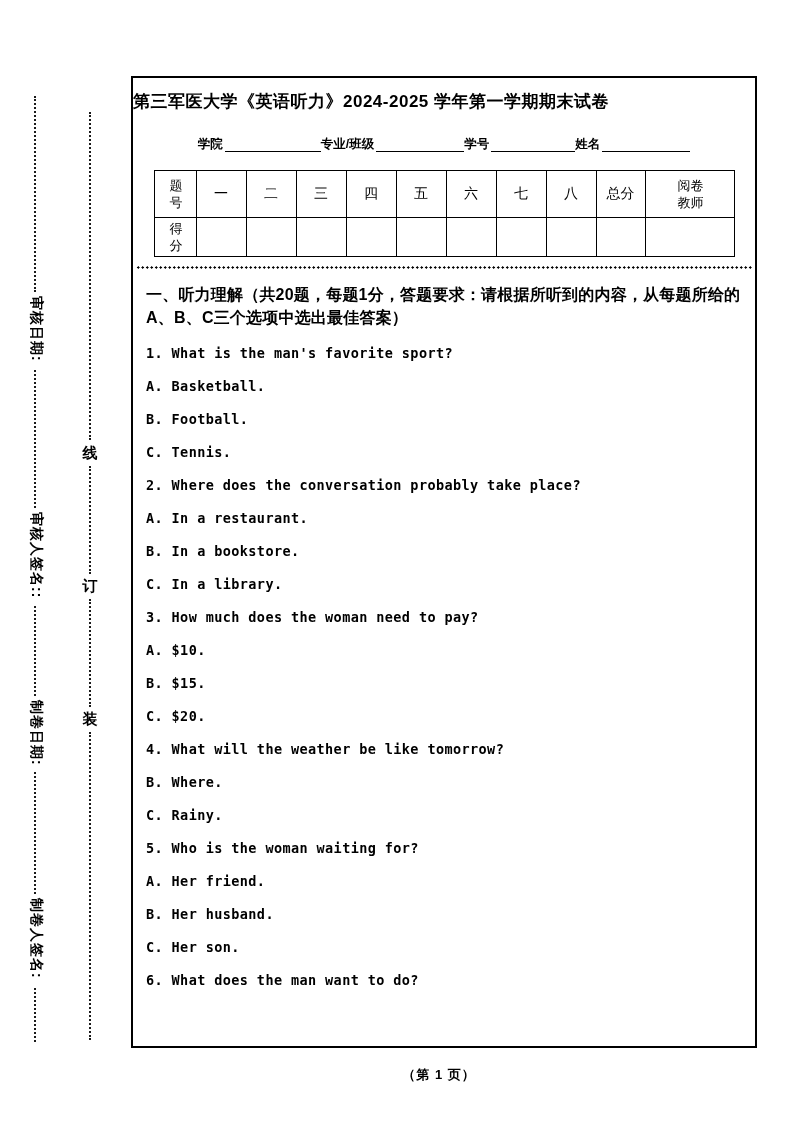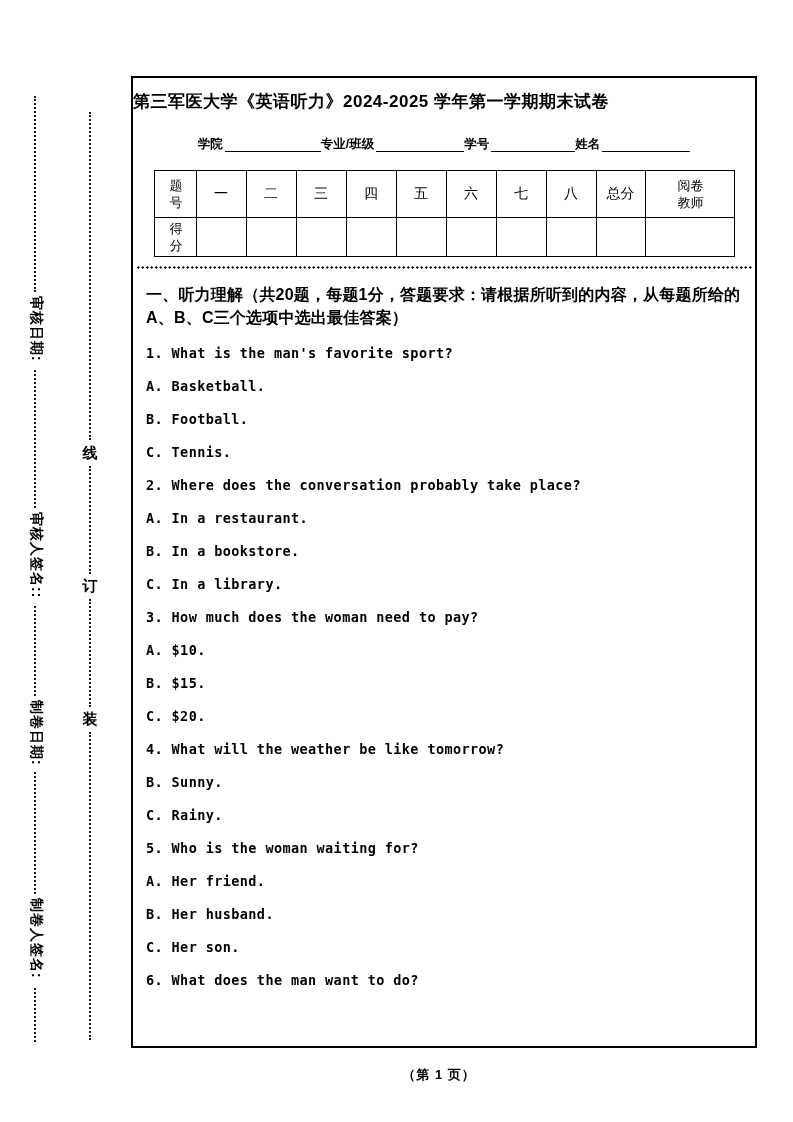--- a/index.html
+++ b/index.html
@@ -177,21 +177,21 @@
       <div class="qline">C. Tennis.</div>
       <div class="qline">2. Where does the conversation probably take place?</div>
       <div class="qline">A. In a restaurant.</div>
       <div class="qline">B. In a bookstore.</div>
       <div class="qline">C. In a library.</div>
       <div class="qline">3. How much does the woman need to pay?</div>
       <div class="qline">A. $10.</div>
       <div class="qline">B. $15.</div>
       <div class="qline">C. $20.</div>
       <div class="qline">4. What will the weather be like tomorrow?</div>
-      <div class="qline">B. Sunny.</div>
+      <div class="qline">B. Where.</div>
       <div class="qline">C. Rainy.</div>
       <div class="qline">5. Who is the woman waiting for?</div>
       <div class="qline">A. Her friend.</div>
       <div class="qline">B. Her husband.</div>
       <div class="qline">C. Her son.</div>
       <div class="qline">6. What does the man want to do?</div>
     </div>
 </div>
 
 <div class="footer">（第 1 页）</div>

